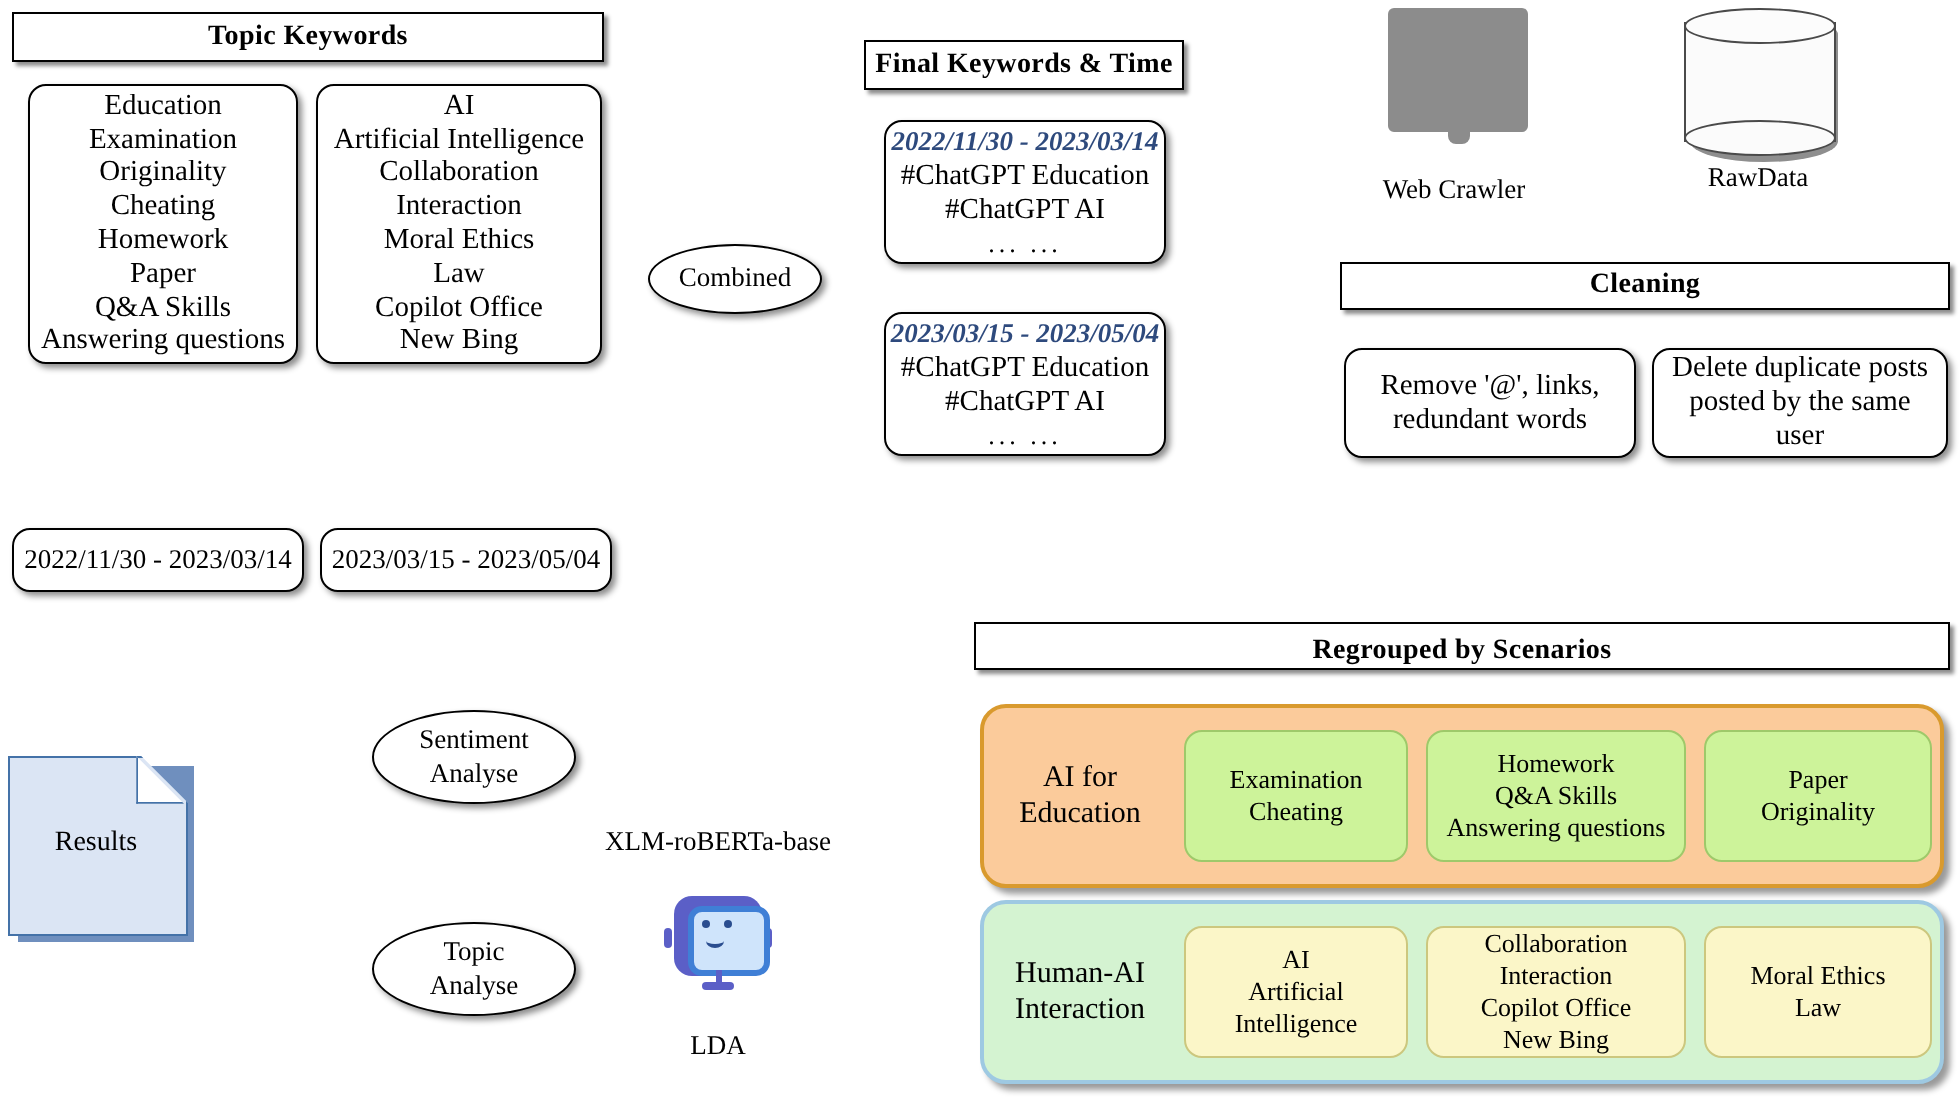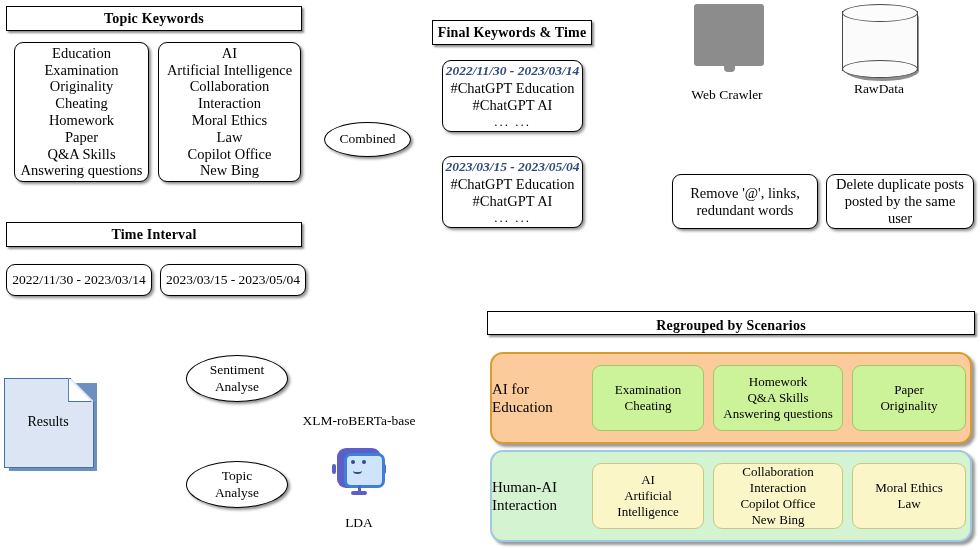--- a/index.html
+++ b/index.html
@@ -92,21 +92,21 @@
     position:absolute;left:0;top:0;width:100%;height:100%;
     display:flex;align-items:center;justify-content:center;font-size:14px;z-index:3;font-family:Liberation Serif, serif;
   }
 
   
   .group{
     border-radius:13px;display:flex;align-items:center;
     box-shadow:3px 3px 3px rgba(0,0,0,.4);
   }
   .group .gtitle{
-    flex:0 0 auto;display:flex;flex-direction:column;align-items:flex-start;justify-content:center;
+    flex:0 0 auto;display:flex;flex-direction:column;align-items:center;justify-content:center;
     font-size:15px;line-height:1.22;text-align:center;
   }
   .chip{
     flex:0 0 auto;border-radius:9px;display:flex;flex-direction:column;
     align-items:center;justify-content:center;text-align:center;
     font-size:13px;line-height:1.22;
   }
   .g-orange{background:#fbcb9b;border:2.5px solid #d99a2e;}
   .g-orange .chip{background:#cdf39a;border:1px solid #9ec96a;}
   .g-green{background:#d4f3d1;border:2px solid #9ec9e2;}
@@ -157,23 +157,20 @@
     <span class="ln">AI</span>
     <span class="ln">Artificial Intelligence</span>
     <span class="ln">Collaboration</span>
     <span class="ln">Interaction</span>
     <span class="ln">Moral Ethics</span>
     <span class="ln">Law</span>
     <span class="ln">Copilot Office</span>
     <span class="ln">New Bing</span>
   </div>
 
-  <div class="abs hdr" style="left:6px;top:222px;width:296px;height:25px;">
-    <span>Time Interval</span>
-  </div>
 
   <div class="abs rbox" style="left:6px;top:264px;width:146px;height:32px;font-size:13.5px;">
     <span class="ln">2022/11/30 - 2023/03/14</span>
   </div>
   <div class="abs rbox" style="left:160px;top:264px;width:146px;height:32px;font-size:13.5px;">
     <span class="ln">2023/03/15 - 2023/05/04</span>
   </div>
 
   <div class="abs ell" style="left:324px;top:122px;width:87px;height:35px;">
     <span>Combined</span>
@@ -209,20 +206,23 @@
     <div class="shadow"></div>
     <div class="body"></div>
     <div class="bottom"></div>
     <div class="top"></div>
     <div class="lbl">
       <span>Raw</span>
       <span>Data</span>
     </div>
   </div>
 
+  <div class="abs hdr" style="left:670px;top:131px;width:305px;height:24px;">
+    <span>Cleaning</span>
+  </div>
 
   <div class="abs rbox" style="left:826px;top:174px;width:148px;height:55px;">
     <span class="ln">Delete duplicate posts</span>
     <span class="ln">posted by the same</span>
     <span class="ln">user</span>
   </div>
 
   <div class="abs rbox" style="left:672px;top:174px;width:146px;height:55px;">
     <span class="ln">Remove '@', links,</span>
     <span class="ln">redundant words</span>

